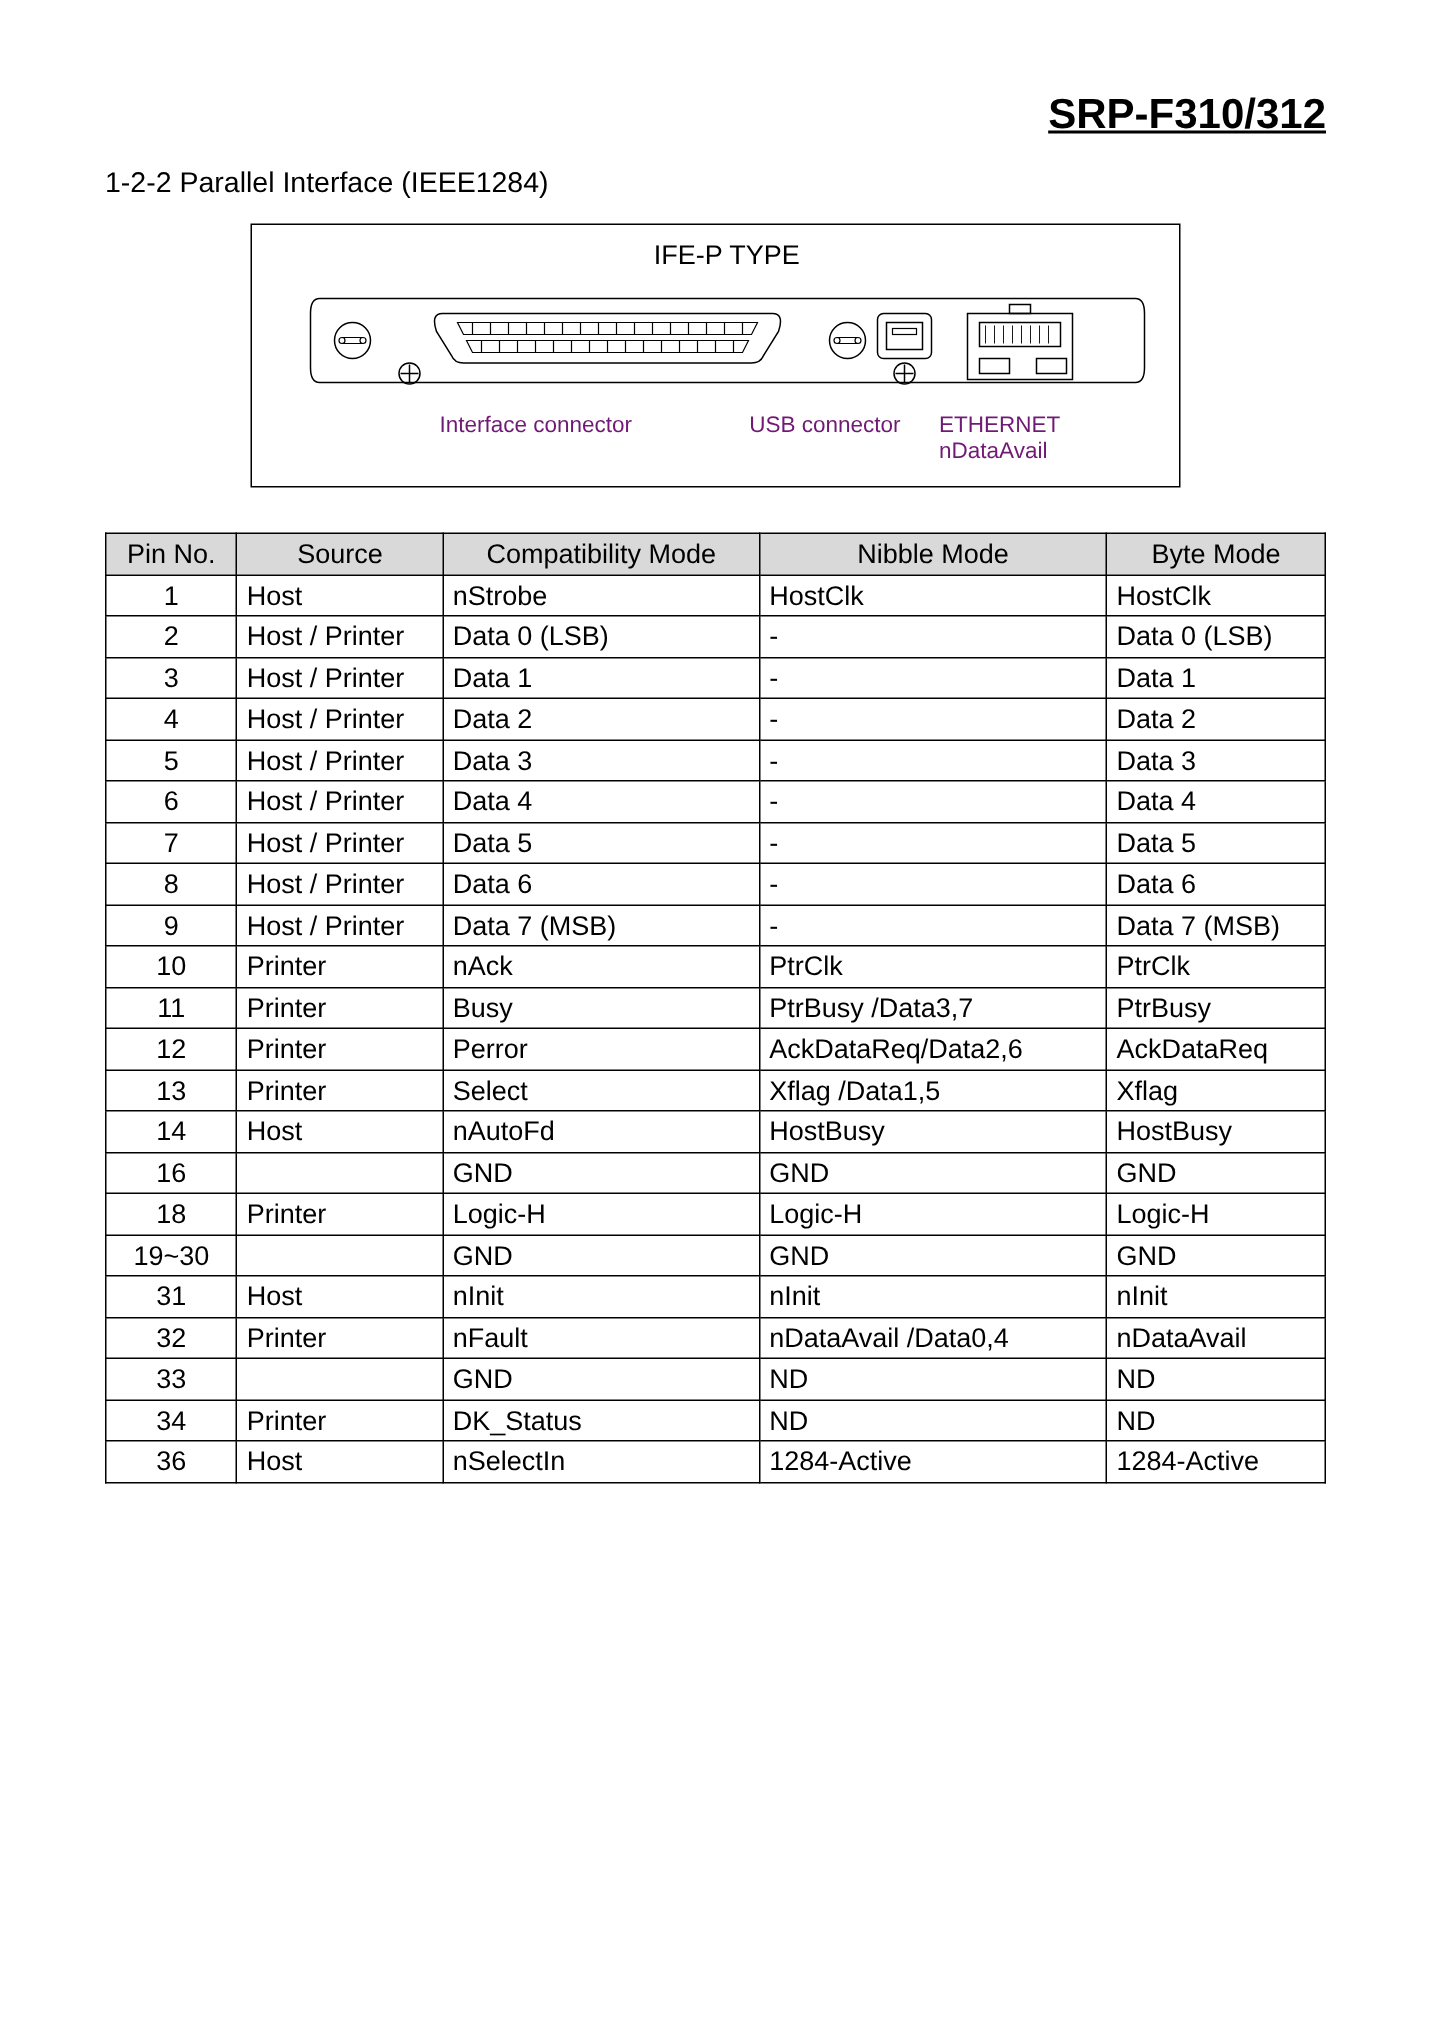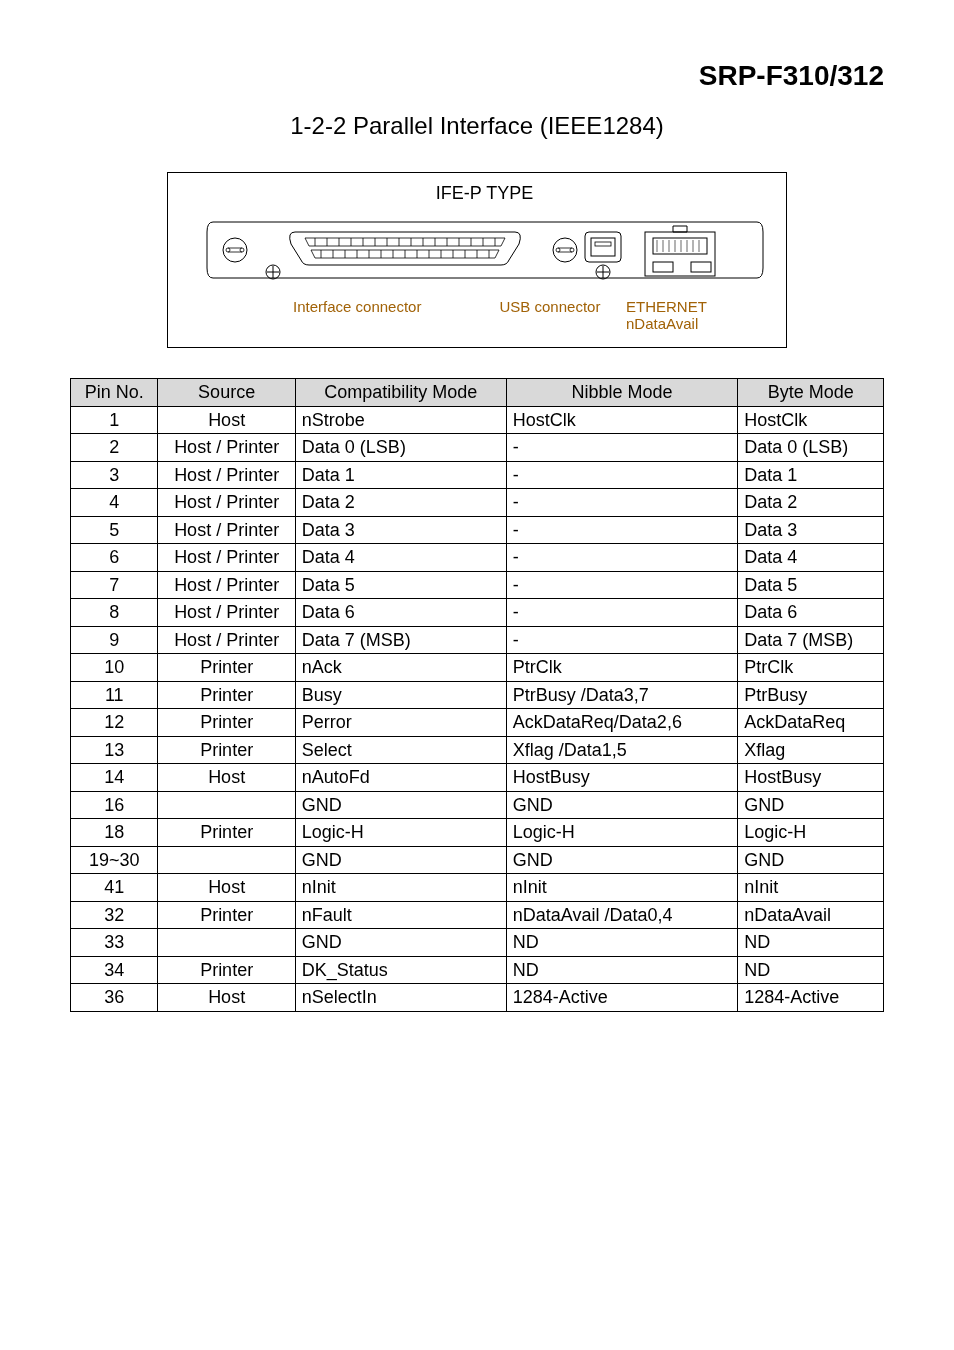--- a/index.html
+++ b/index.html
@@ -8,26 +8,26 @@
     padding: 60px 70px 40px 70px;
     width: 954px;
     box-sizing: border-box;
     color: #000;
     font-size: 18px;
   }
   .header-title {
     text-align: right;
     font-size: 28px;
     font-weight: bold;
+    text-decoration: underline;
     margin-bottom: 20px;
   }
   .section-title {
-    font-size: 24px;
-    margin-bottom: 32px;
-    text-align: center;
+    font-size: 19px;
+    margin-bottom: 15px;
   }
   .diagram-box {
     border: 1px solid #000;
     width: 620px;
     margin: 0 auto 30px auto;
     padding: 10px 20px 15px 35px;
     box-sizing: border-box;
   }
   .diagram-title {
     text-align: center;
@@ -35,21 +35,21 @@
     margin-bottom: 6px;
   }
   .diagram-svg {
     display: block;
     margin: 0 auto;
   }
   .diagram-labels {
     display: flex;
     justify-content: space-between;
     font-size: 15px;
-    color: #a16207;
+    color: #701a75;
     margin-top: 8px;
     padding-left: 90px;
   }
   .diagram-labels-left {
     width: 200px;
     text-align: left;
   }
   .diagram-labels-mid {
     width: 120px;
     text-align: left;
@@ -68,21 +68,21 @@
     padding: 2px 6px;
     font-size: 18px;
     line-height: 1.25;
   }
   table.pins th {
     background: #d9d9d9;
     font-weight: normal;
     text-align: center;
   }
   table.pins td.c1 { width: 80px; text-align: center; }
-  table.pins td.c2 { width: 140px; text-align: center; }
+  table.pins td.c2 { width: 140px; }
   table.pins td.c3 { width: 220px; text-align: left; }
   table.pins td.c4 { width: 230px; text-align: left; }
   table.pins td.c5 { width: 140px; text-align: left; }
 </style>
 </head>
 <body>
 
 <div class="header-title">SRP-F310/312</div>
 
 <div class="section-title">1-2-2 Parallel Interface (IEEE1284)</div>
@@ -302,21 +302,21 @@
         <td class="c5">Logic-H</td>
       </tr>
       <tr>
         <td class="c1">19~30</td>
         <td class="c2"></td>
         <td class="c3">GND</td>
         <td class="c4">GND</td>
         <td class="c5">GND</td>
       </tr>
       <tr>
-        <td class="c1">41</td>
+        <td class="c1">31</td>
         <td class="c2">Host</td>
         <td class="c3">nInit</td>
         <td class="c4">nInit</td>
         <td class="c5">nInit</td>
       </tr>
       <tr>
         <td class="c1">32</td>
         <td class="c2">Printer</td>
         <td class="c3">nFault</td>
         <td class="c4">nDataAvail /Data0,4</td>

